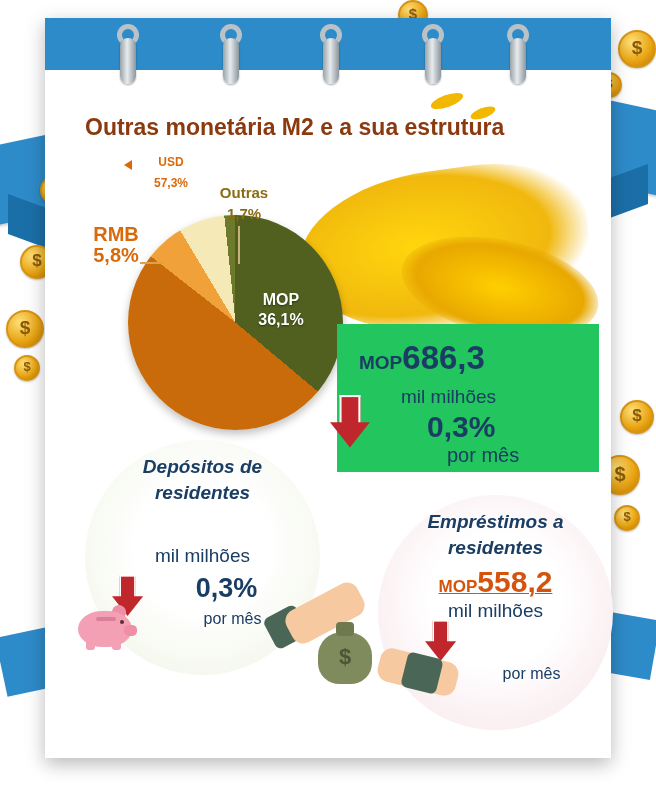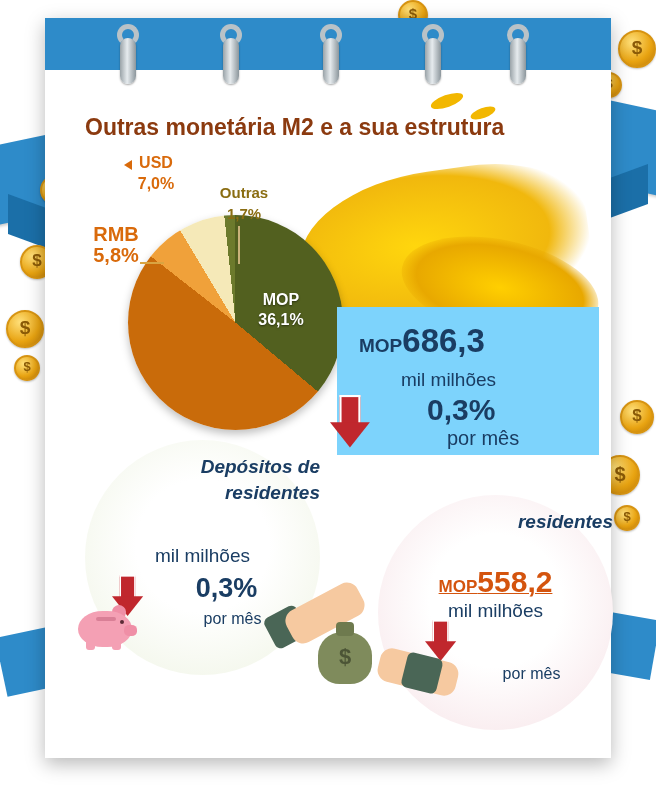--- a/index.html
+++ b/index.html
@@ -80,36 +80,36 @@
       #f5e9b8 329deg 354deg,
       #6c7a2c 354deg 360deg
     );
     box-shadow:0 4px 8px rgba(0,0,0,.25);
   }
   .slice-label{position:absolute;text-align:center;font-weight:bold;color:#ffffff;}
   .lbl-mop{left:108px;top:75px;width:90px;font-size:16px;line-height:20px;text-shadow:0 1px 2px rgba(0,0,0,.5);}
   .lbl-hkd{left:16px;top:140px;width:90px;font-size:16px;line-height:20px;text-shadow:0 1px 2px rgba(0,0,0,.5);}
 
   .lbl-out{position:absolute;text-align:center;font-weight:bold;}
-  .lbl-usd{left:116px;top:152px;width:80px;color:#d96a0b;font-size:16px;line-height:21px;}
+  .lbl-usd{left:131px;top:152px;width:80px;color:#d96a0b;font-size:12px;line-height:21px;}
   .lbl-rmb{left:85px;top:224px;width:62px;color:#d96a0b;font-size:20px;line-height:21px;}
   .lbl-outras{left:198px;top:182px;width:92px;color:#8a6d12;font-size:15px;line-height:21px;}
   .l1{left:208px;top:186px;width:1px;height:0;}
   .tri{
     position:absolute;left:124px;top:160px;width:0;height:0;
     border-top:5px solid transparent;border-bottom:5px solid transparent;
     border-right:8px solid #d96a0b;
   }
   .ld-outras{position:absolute;left:238px;top:226px;width:2px;height:38px;background:#c9b27a;}
   .ld-rmb{position:absolute;left:140px;top:262px;width:24px;height:2px;background:#d9a441;}
 
   
   .box-m2{
-    position:absolute;left:337px;top:307px;width:262px;height:148px;
-    background:#7dd3fc;
+    position:absolute;left:337px;top:324px;width:262px;height:148px;
+    background:#22c55e;
   }
   .m2-line1{position:absolute;left:22px;top:15px;color:#1a3d63;}
   .m2-cur{font-size:19px;font-weight:bold;}
   .m2-val{font-size:33px;font-weight:bold;}
   .m2-unit{position:absolute;left:64px;top:62px;font-size:19px;color:#1a3d63;}
   .m2-pct{position:absolute;left:90px;top:86px;font-size:30px;font-weight:bold;color:#1a3d63;}
   .m2-per{position:absolute;left:110px;top:120px;font-size:20px;color:#1a3d63;}
 
   .arrow{position:absolute;}
   .arrow .stem{position:absolute;left:9px;top:0;width:20px;height:28px;background:#c0272d;border:2px solid #fff;border-bottom:none;box-sizing:border-box;}
@@ -120,21 +120,21 @@
 
   .circle{position:absolute;border-radius:50%;}
   .circ-dep{
     left:85px;top:440px;width:235px;height:235px;
     background:radial-gradient(circle at 50% 45%, #ffffff 38%, #eef3e2 100%);
   }
   .circ-emp{
     left:378px;top:495px;width:235px;height:235px;
     background:radial-gradient(circle at 50% 45%, #ffffff 38%, #f6e2e6 100%);
   }
-  .c-title{position:absolute;width:100%;text-align:right;font-style:italic;font-weight:bold;font-size:19px;color:#1a3d63;line-height:26px;}
+  .c-title{position:absolute;width:100%;text-align:center;font-style:italic;font-weight:bold;font-size:19px;color:#1a3d63;line-height:26px;}
   .c-amount{position:absolute;width:100%;text-align:center;color:#d4540e;}
   .c-cur{font-size:17px;font-weight:bold;}
   .c-val{font-size:30px;font-weight:bold;}
   .c-unit{position:absolute;width:100%;text-align:center;font-size:19px;color:#1a3d63;}
   .c-pct{position:absolute;width:100%;text-align:center;font-size:27px;font-weight:bold;color:#1a3d63;}
   .c-per{position:absolute;width:100%;text-align:center;font-size:16px;color:#1a3d63;}
 
   .dep-title{left:0;top:14px;}
   .dep-amount{left:0;top:70px;}
   .dep-unit{left:0;top:105px;}
@@ -246,21 +246,21 @@
   <div class="pie"></div>
   <div class="slice-label lbl-mop">
     <div>MOP</div>
     <div>36,1%</div>
   </div>
 </div>
 
 <div class="tri"></div>
 <div class="lbl-out lbl-usd">
   <div>USD</div>
-  <div>7,0%</div>
+  <div>57,3%</div>
 </div>
 <div class="ld-rmb"></div>
 <div class="lbl-out lbl-rmb">
   <div>RMB</div>
   <div>5,8%</div>
 </div>
 <div class="ld-outras"></div>
 <div class="lbl-out lbl-outras">
   <div>Outras</div>
   <div>1,7%</div>
@@ -298,20 +298,21 @@
     <div class="body"></div>
     <div class="snout"></div>
   <div class="leg l1"></div>
     <div class="leg l2"></div>
     <div class="eye"></div>
     <div class="slot"></div>
 </div>
 
 <div class="circle circ-emp">
   <div class="c-title emp-title">
+    <div>Empréstimos a</div>
     <div>residentes</div>
   </div>
   <div class="c-amount emp-amount">
     <span class="c-cur">MOP</span><span class="c-val">558,2</span>
   </div>
   <div class="c-unit emp-unit">mil milhões</div>
   <div class="c-per  emp-per">por mês</div>
 </div>
 <div class="arrow arr-emp">
   <span class="stem"></span>

